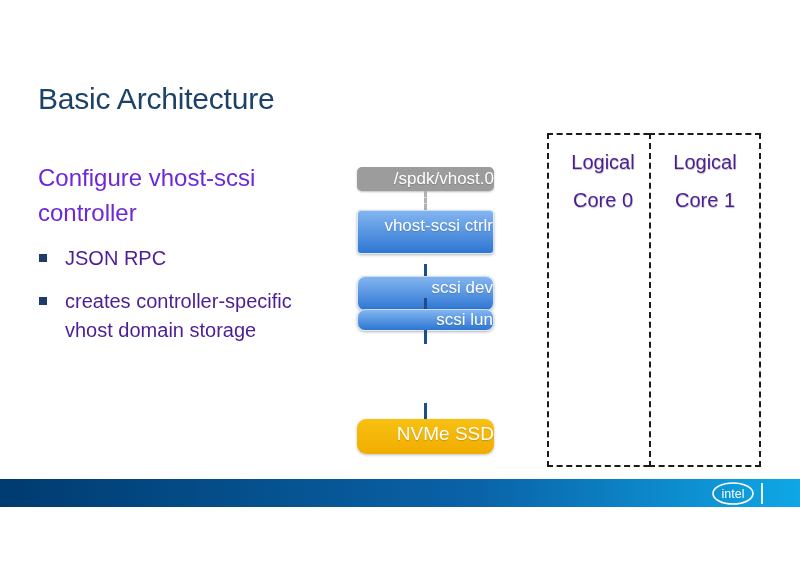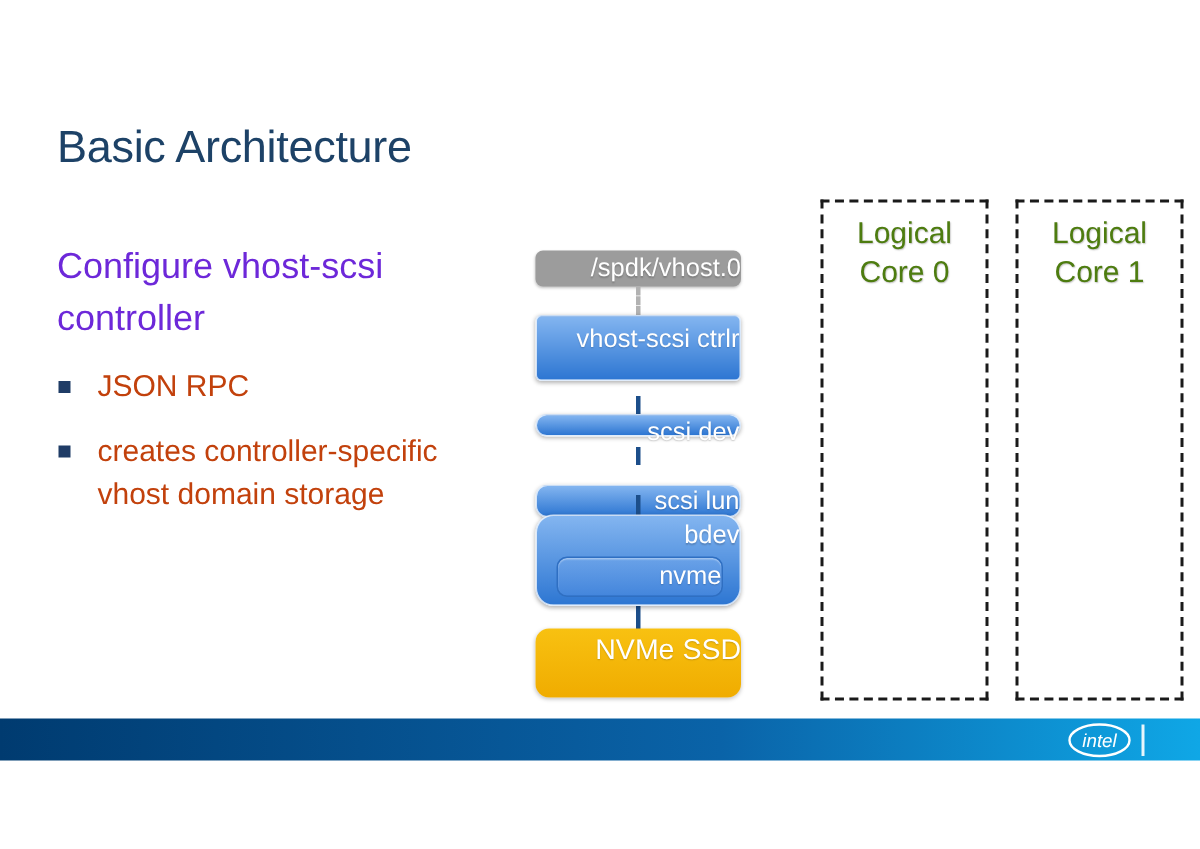--- a/index.html
+++ b/index.html
@@ -18,21 +18,21 @@
     color:#1d4267;letter-spacing:-0.2px;
   }
   .heading{
     position:absolute;left:38px;top:160px;width:255px;
     font-size:24px;line-height:35px;
     color:#6d28d9;
   }
   .bullets{
     position:absolute;left:38px;top:244px;width:282px;
     margin:0;padding:0;list-style:none;
-    font-size:20px;line-height:29px;color:#c2410c;
+    font-size:20px;line-height:29px;color:#4c1d95;
   }
   .bullets li{position:relative;padding-left:27px;margin-bottom:14px;}
   .bullets .sq{
     position:absolute;left:1px;top:10px;
     width:8px;height:8px;background:#1f3c66;
   }
   
   .node{
     position:absolute;left:357px;width:137px;
     box-sizing:border-box;text-align:right;
@@ -43,33 +43,33 @@
     top:167px;height:24px;line-height:24px;
     background:#9c9c9c;border-radius:5px;
     box-shadow:0 1px 2px rgba(0,0,0,0.25);
   }
   .blue{
     background:linear-gradient(#83b5f0,#2d76d2);
     border:1px solid rgba(255,255,255,0.75);
     box-shadow:0 1px 3px rgba(0,0,0,0.3);
   }
   .ctrlr{top:210px;height:44px;border-radius:4px;padding-top:5px;}
-  .scsidev{top:276px;height:15px;border-radius:8px;line-height:21px;}
-  .scsilun{top:323px;height:22px;border-radius:8px;line-height:20px;}
+  .scsidev{top:276px;height:35px;border-radius:8px;line-height:21px;}
+  .scsilun{top:309px;height:22px;border-radius:8px;line-height:20px;}
   .bdev{top:343px;height:61px;border-radius:12px;padding-top:3px;}
   .nvme{
     position:absolute;left:13px;top:27px;width:109px;height:25px;
     line-height:23px;border-radius:7px;
     background:linear-gradient(#6aa2e8,#4486dc);
     border:1px solid #2f6fc2;
     box-shadow:inset 0 1px 1px rgba(255,255,255,0.4);
     font-size:17px;color:#fff;
   }
   .gold{
-    top:419px;height:46px;border-radius:9px;padding-top:4px;
+    top:419px;height:35px;border-radius:9px;padding-top:4px;
     background:linear-gradient(#f8c111,#f0ac00);
     box-shadow:0 1px 3px rgba(0,0,0,0.25);
     font-size:19px;
   }
   .conn{position:absolute;left:424px;width:0;border-left:3px solid #1c4e8a;}
   .conn.c1{top:264px;height:13px;}
   .conn.c2{top:298px;height:12px;}
   .conn.c3{top:330px;height:14px;}
   .conn.c4{top:403px;height:17px;}
   .dashconn{
@@ -78,31 +78,31 @@
   }
   
   .core{
     position:absolute;top:133px;width:112px;height:334px;
     box-sizing:border-box;
     border:2.5px dashed #1a1a1a;
     background:#ffffff;
   }
   .core .corelabel{
     margin-top:8px;text-align:center;
-    font-size:20px;line-height:26px;color:#4d7c0f;
+    font-size:20px;line-height:38px;color:#4c1d95;
     text-shadow:0.5px 0.5px 1px rgba(0,0,0,0.25);
   }
   .core0{left:547px;}
-  .core1{left:677px;}
+  .core1{left:649px;}
   
   .footerbar{
     position:absolute;left:0;top:479px;width:800px;height:28px;
     background:linear-gradient(90deg,#003b70 0%,#0a63a8 60%,#0fa7e6 100%);
   }
-  .logo{position:absolute;left:711px;top:481px;font-style:italic;}
+  .logo{position:absolute;left:711px;top:481px;}
   .sep{
     position:absolute;left:761px;top:483px;
     width:2px;height:21px;background:#ffffff;opacity:0.9;
   }
 </style>
 </head>
 <body>
 
 <div class="slide">
 
@@ -127,24 +127,20 @@
   <div class="node blue ctrlr">vhost-scsi ctrlr</div>
   <div class="conn c1"></div>
 
   <div class="node blue scsidev">scsi dev</div>
   <div class="conn c2"></div>
 
   <div class="node blue scsilun">scsi lun</div>
   <div class="conn c3"></div>
 
   <div class="conn c4"></div>
-  <div class="node blue bdev">
-    <span>bdev</span>
-    <div class="nvme">nvme</div>
-  </div>
 
   <div class="node gold">NVMe SSD</div>
 
   <div class="core core0">
     <div class="corelabel">Logical Core 0</div>
   </div>
   <div class="core core1">
     <div class="corelabel">Logical Core 1</div>
   </div>
 

